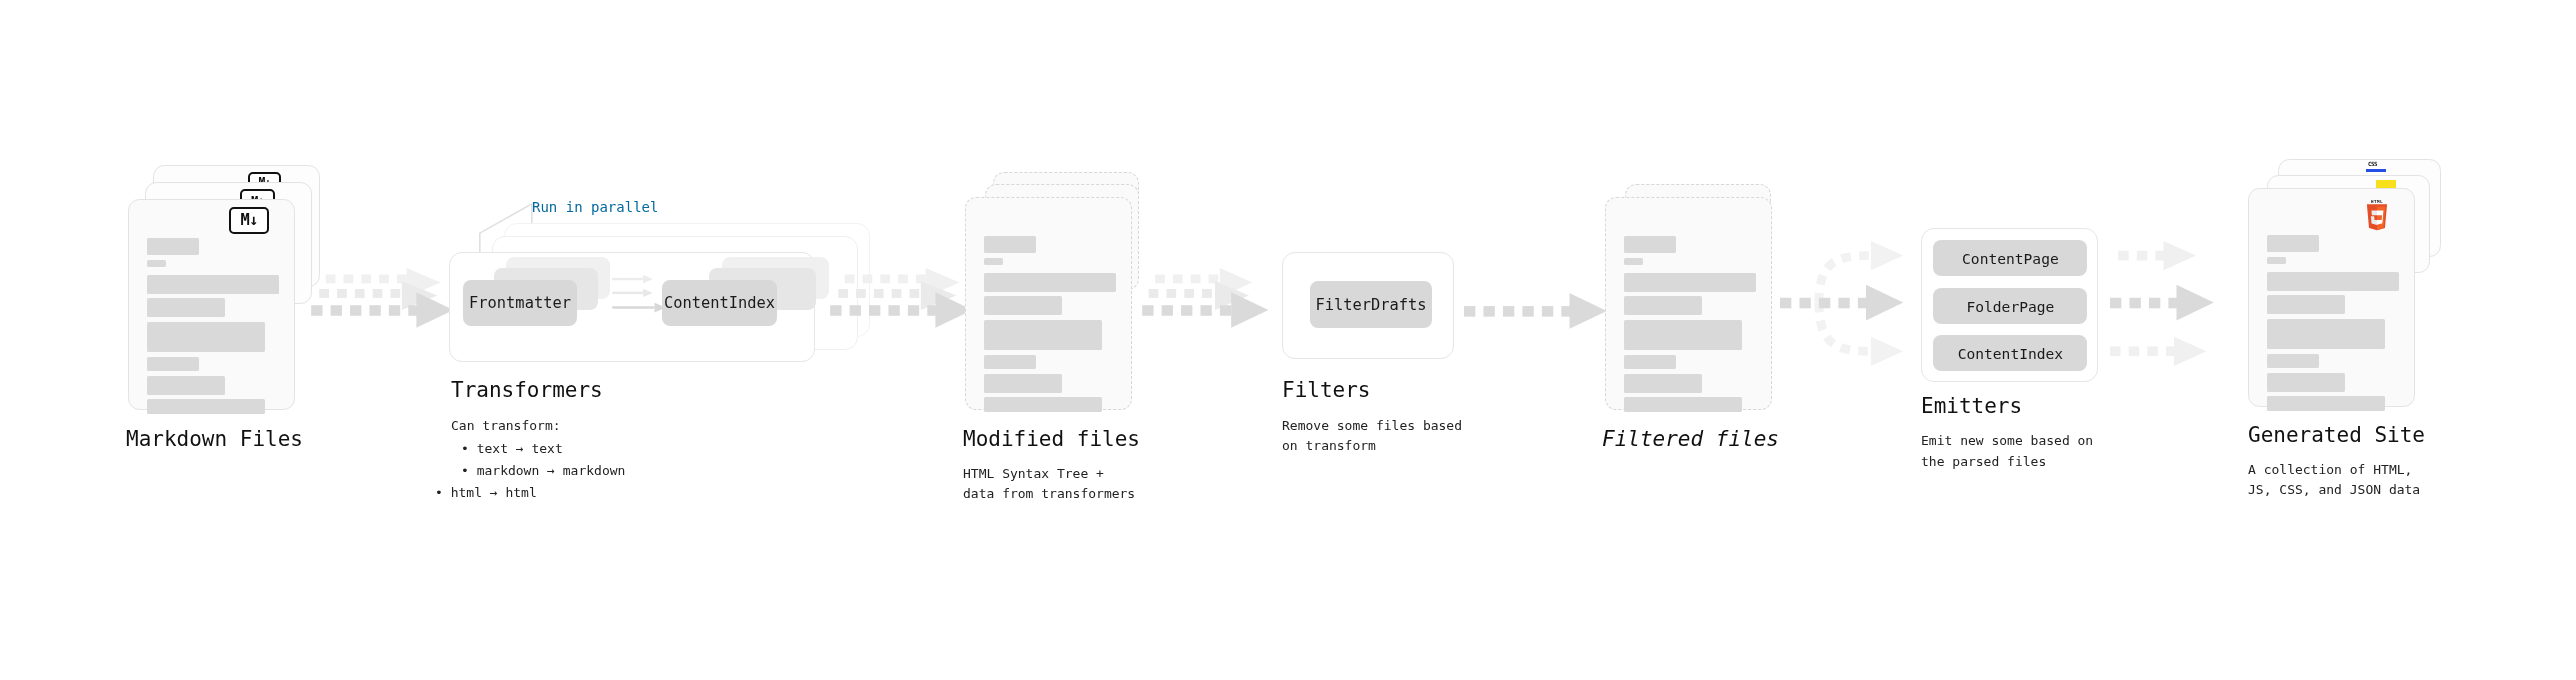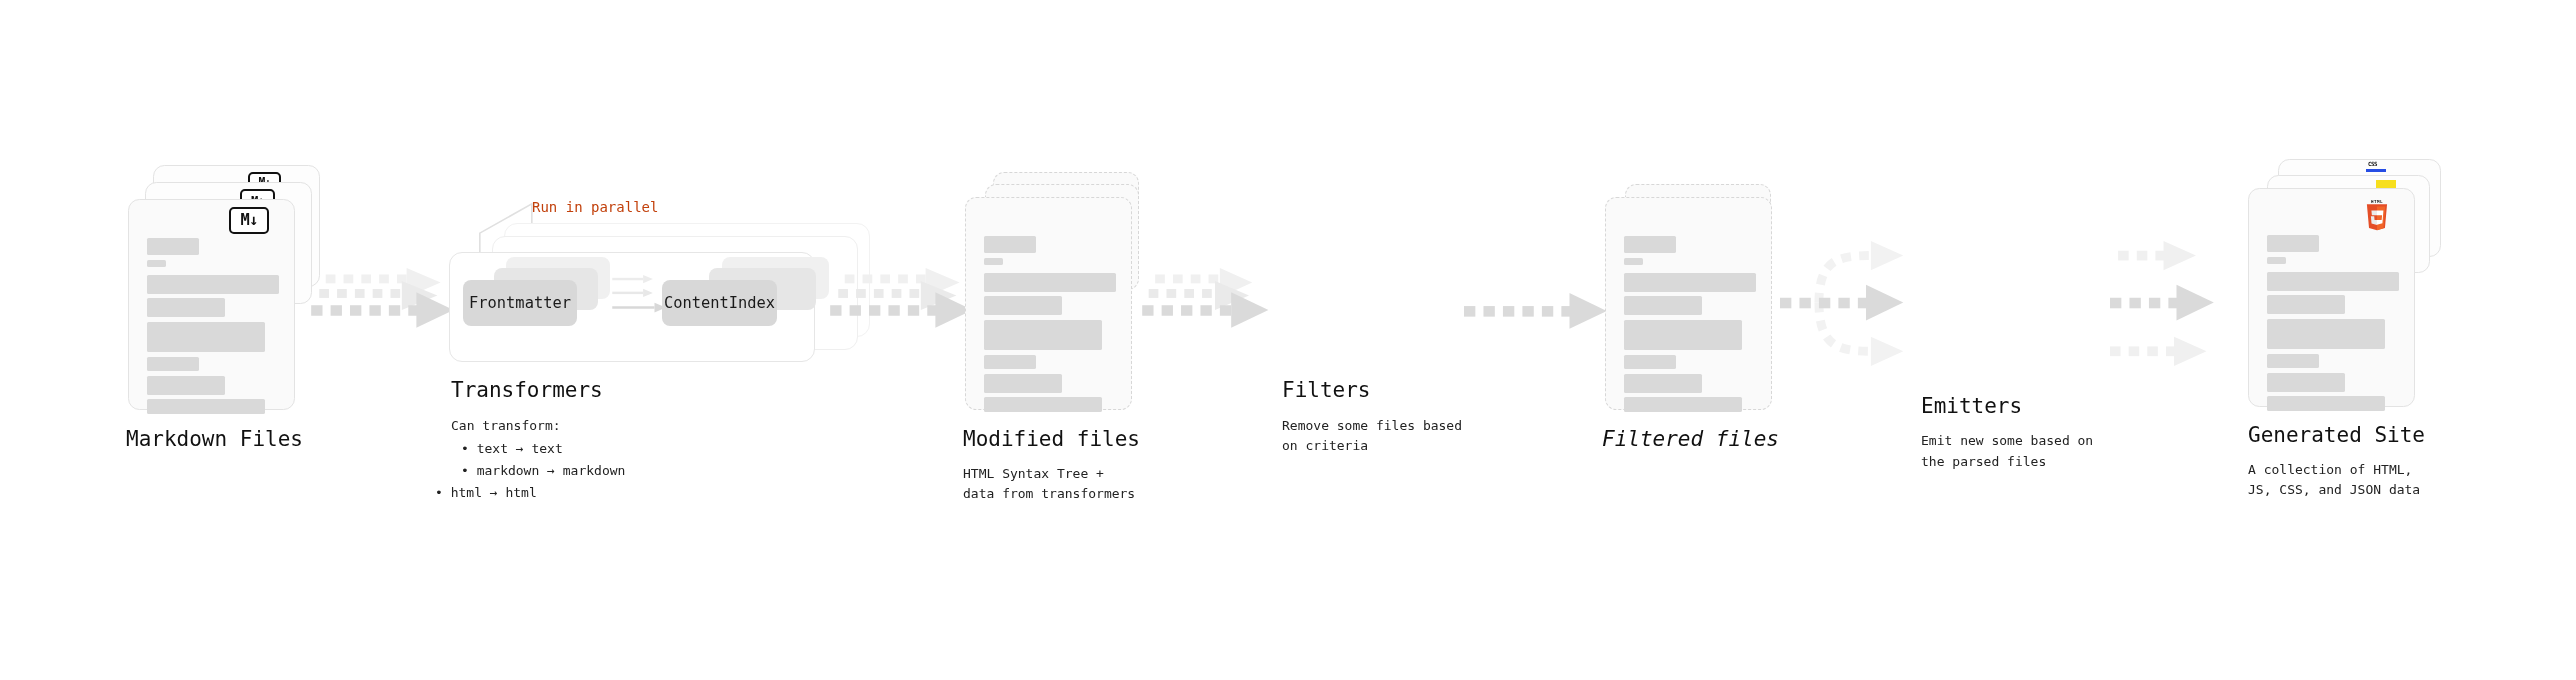--- a/index.html
+++ b/index.html
@@ -93,21 +93,21 @@
   .sub{
     position:absolute;
     font-size:13px;
     color:#222;
     line-height:1.45;
     white-space:pre;
   }
   .parallel{
     position:absolute;
     font-size:14px;
-    color:#c2410c;
+    color:#0369a1;
     white-space:nowrap;
   }
 
   
   svg.arrow{position:absolute;overflow:visible;}
 </style>
 </head>
 <body>
 
 <div class="stage">
@@ -265,23 +265,26 @@
     <g fill="#dadada">
       <rect x="0" y="46" width="14" height="13"></rect>
         <rect x="24" y="46" width="14" height="13"></rect>
       <rect x="48" y="46" width="14" height="13"></rect>
         <rect x="72" y="46" width="14" height="13"></rect>
       <rect x="96" y="46" width="14" height="13"></rect>
       <polygon points="110,30 156,52 110,74"></polygon>
     </g>
   </svg>
 
+  <div class="pbox" style="left:1282px;top:252px;width:172px;height:107px;">
+    <div class="pill" style="left:27px;top:28px;width:122px;height:47px;">FilterDrafts</div>
+  </div>
   <div class="title" style="left:1282px;top:378px;">Filters</div>
   <div class="sub" style="left:1282px;top:417px;">Remove some files based</div>
-  <div class="sub" style="left:1282px;top:437px;">on criteria</div>
+  <div class="sub" style="left:1282px;top:437px;">on transform</div>
 
   <svg class="arrow" style="left:1464px;top:293px;" width="142" height="57" viewBox="0 0 175 70">
     <g fill="#dadada">
       <rect x="0" y="16" width="14" height="13"></rect>
         <rect x="24" y="16" width="14" height="13"></rect>
       <rect x="48" y="16" width="14" height="13"></rect>
         <rect x="72" y="16" width="14" height="13"></rect>
       <rect x="96" y="16" width="14" height="13"></rect>
         <rect x="120" y="16" width="14" height="13"></rect>
       <polygon points="130,0 176,22 130,44"></polygon>
@@ -314,20 +317,25 @@
     <g fill="#dadada">
       <rect x="0" y="86" width="14" height="13"></rect>
         <rect x="24" y="86" width="14" height="13"></rect>
       <rect x="48" y="86" width="14" height="13"></rect>
         <rect x="72" y="86" width="14" height="13"></rect>
       <rect x="96" y="86" width="14" height="13"></rect>
       <polygon points="106,70 152,92 106,114"></polygon>
     </g>
   </svg>
 
+  <div class="pbox" style="left:1921px;top:228px;width:177px;height:154px;">
+    <div class="pill" style="left:11.4px;top:11.4px;width:154px;height:36px;font-size:14.6px;">ContentPage</div>
+    <div class="pill" style="left:11.4px;top:59px;width:154px;height:36px;font-size:14.6px;">FolderPage</div>
+    <div class="pill" style="left:11.4px;top:106px;width:154px;height:36px;font-size:14.6px;">ContentIndex</div>
+  </div>
   <div class="title" style="left:1921px;top:394px;">Emitters</div>
   <div class="sub" style="left:1921px;top:432px;">Emit new some based on</div>
   <div class="sub" style="left:1921px;top:453px;">the parsed files</div>
 
   <svg class="arrow" style="left:2110px;top:228px;" width="146" height="146" viewBox="0 0 180 180">
     <g fill="#f0f0f0">
       <rect x="10" y="28" width="13" height="12"></rect>
         <rect x="33" y="28" width="13" height="12"></rect>
       <rect x="56" y="28" width="13" height="12"></rect>
       <polygon points="66,16 106,34 66,52"></polygon>

